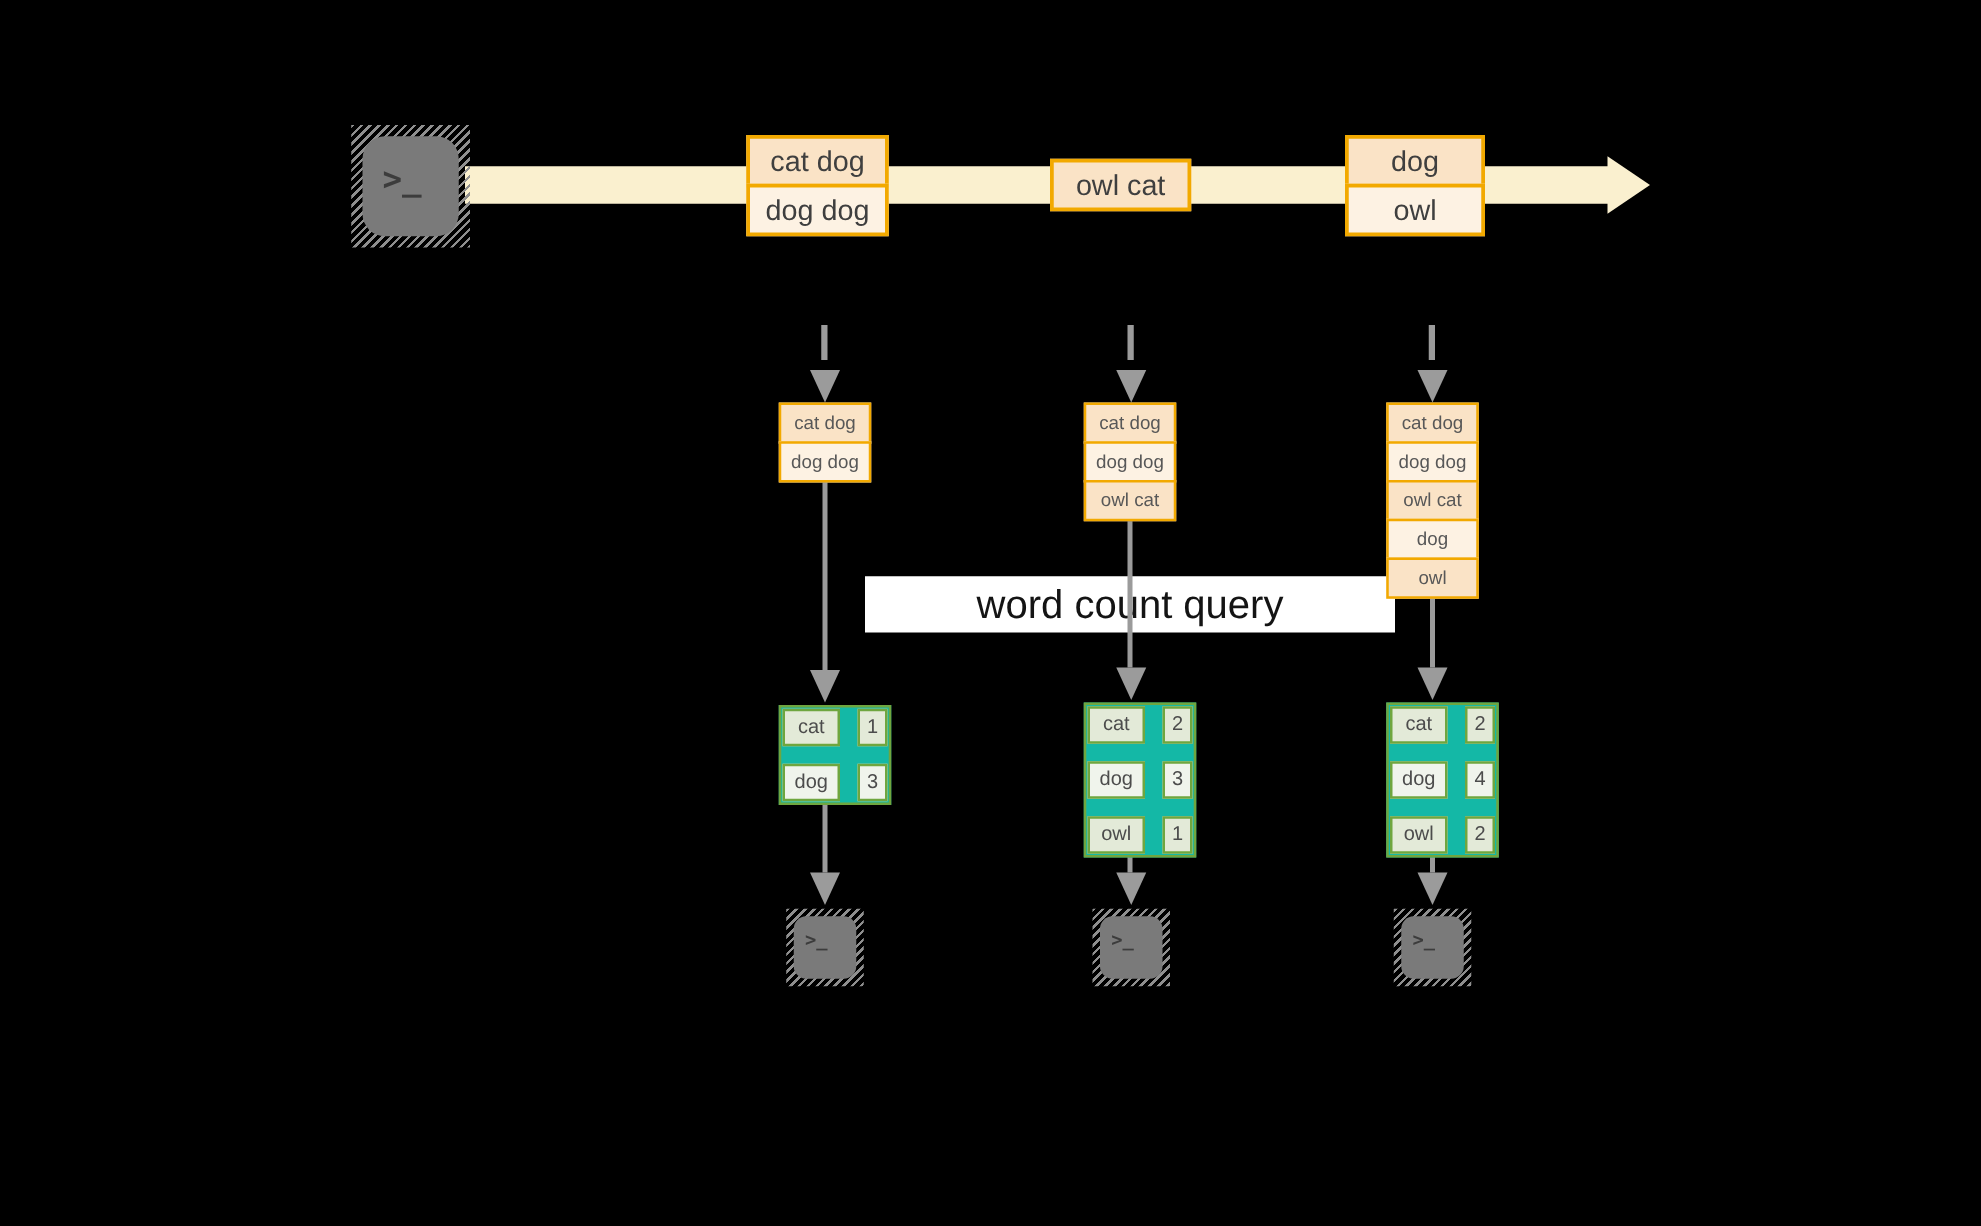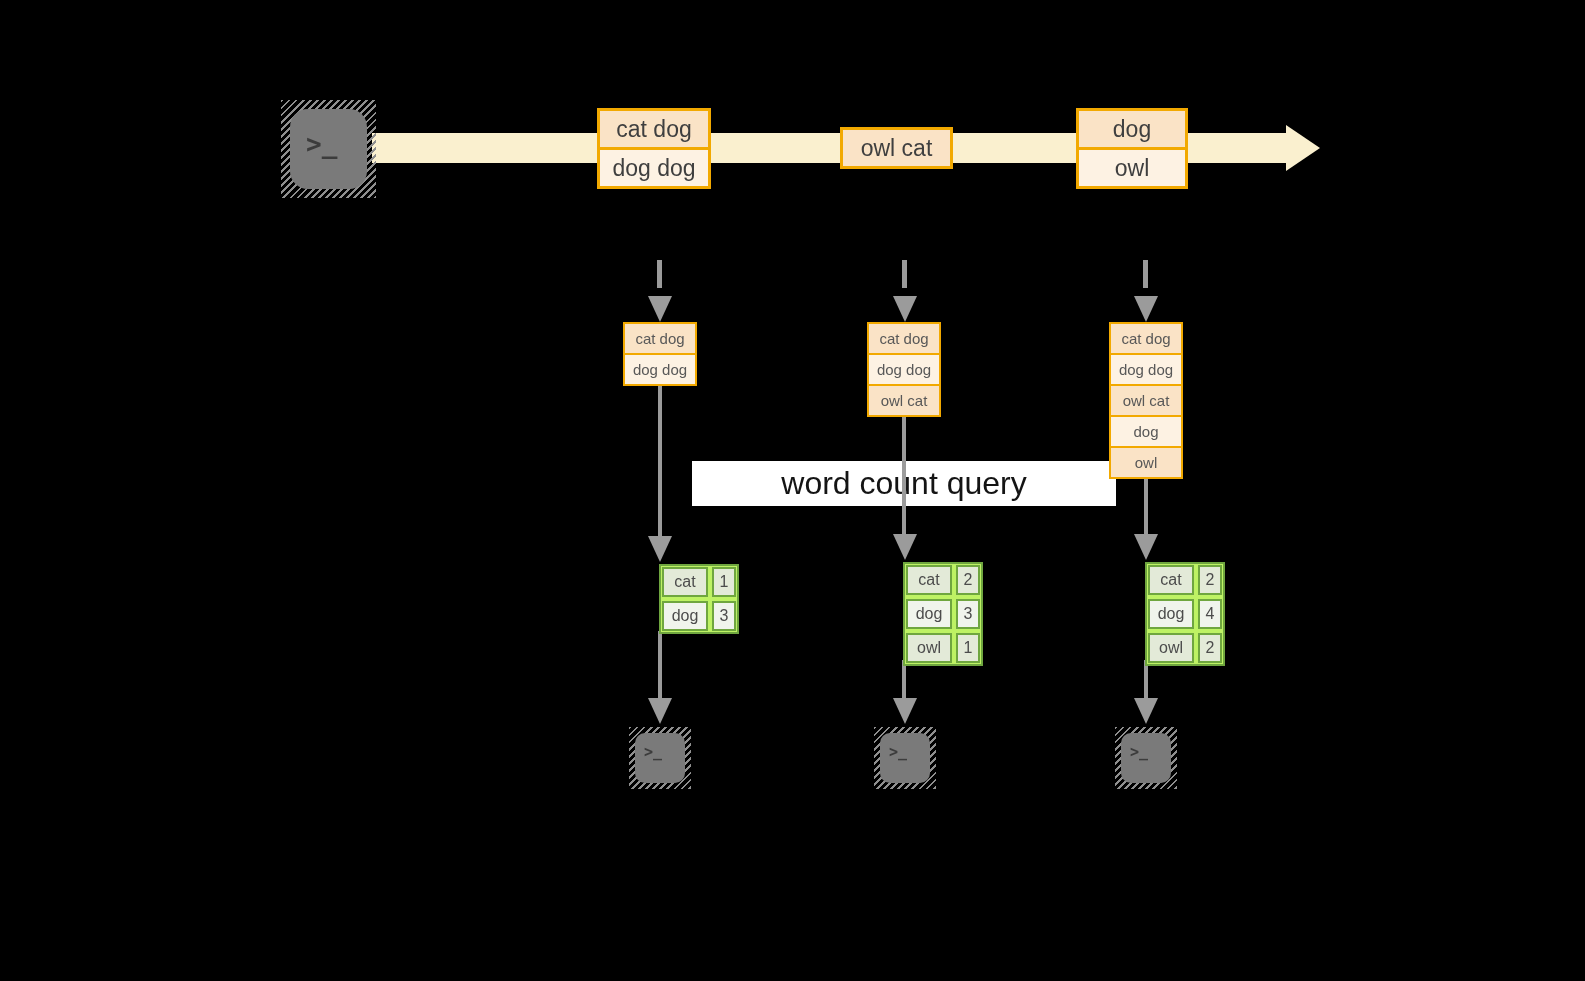--- a/index.html
+++ b/index.html
@@ -37,22 +37,22 @@
   .stack .srow{width:74px;height:33px;border:2px solid var(--ob);margin-top:-2px;
     display:flex;align-items:center;justify-content:center;
     font-size:15px;color:#585858;}
   .stack .srow:first-child{margin-top:0;}
 
   
   .qlabel{background:#FFFFFF;color:#141414;display:flex;align-items:center;
     justify-content:center;font-size:32px;z-index:0;}
 
   
-  .gtable{border:2px solid var(--gb);background:#bef264;padding:1px;
-    display:grid;grid-template-columns:46px 24px;gap:4px;z-index:3;margin-left:36px;}
+  .gtable{border:2px solid var(--gb);background:#14b8a6;padding:1px;
+    display:grid;grid-template-columns:46px 24px;gap:14px;z-index:3;}
   .gcell{height:30px;border:2px solid var(--gb);display:flex;align-items:center;
     justify-content:center;font-size:16px;color:#4C4C4C;}
   .gdark{background:var(--gdark);}
   .glight{background:var(--glight);}
 
   
   .term{background:repeating-linear-gradient(135deg,#8F8F8F 0 2px,transparent 2px 5px);z-index:2;}
   .term-inner{position:absolute;background:#7A7A7A;}
   .term-lg .term-inner{inset:9px;border-radius:18px;}
   .term-sm .term-inner{inset:6px;border-radius:10px;}

